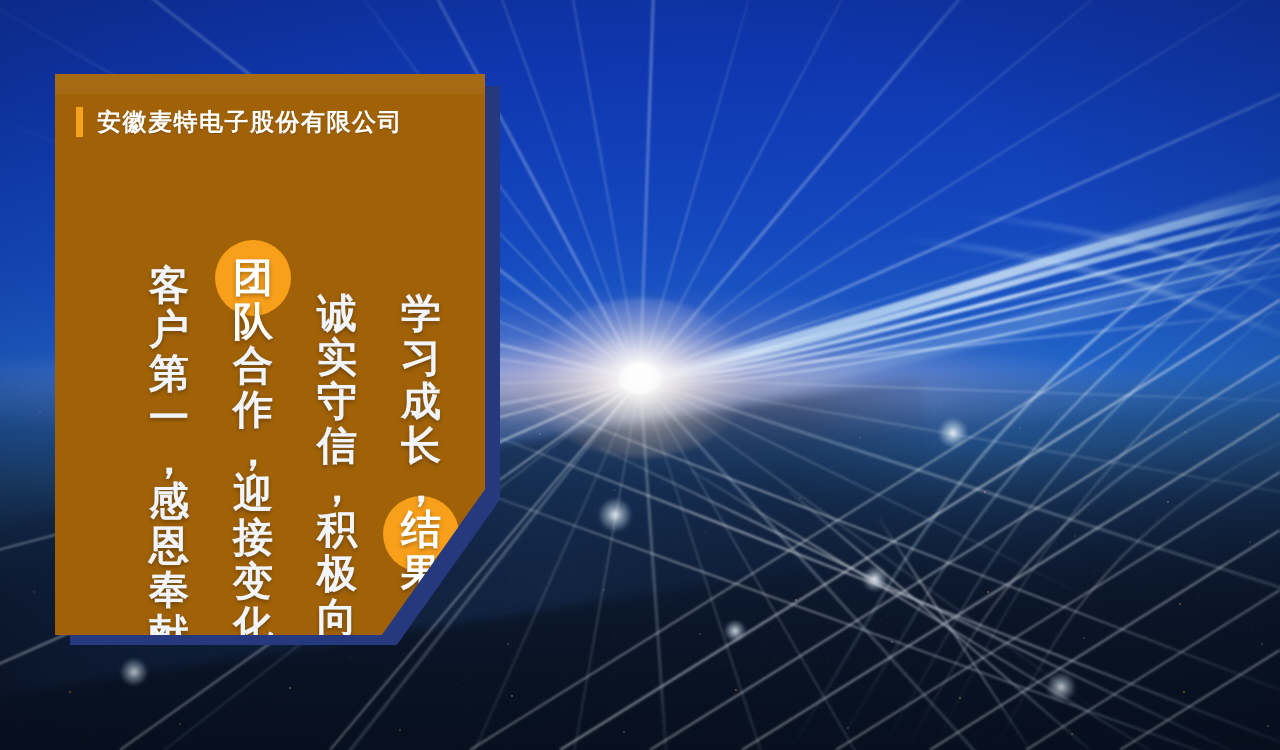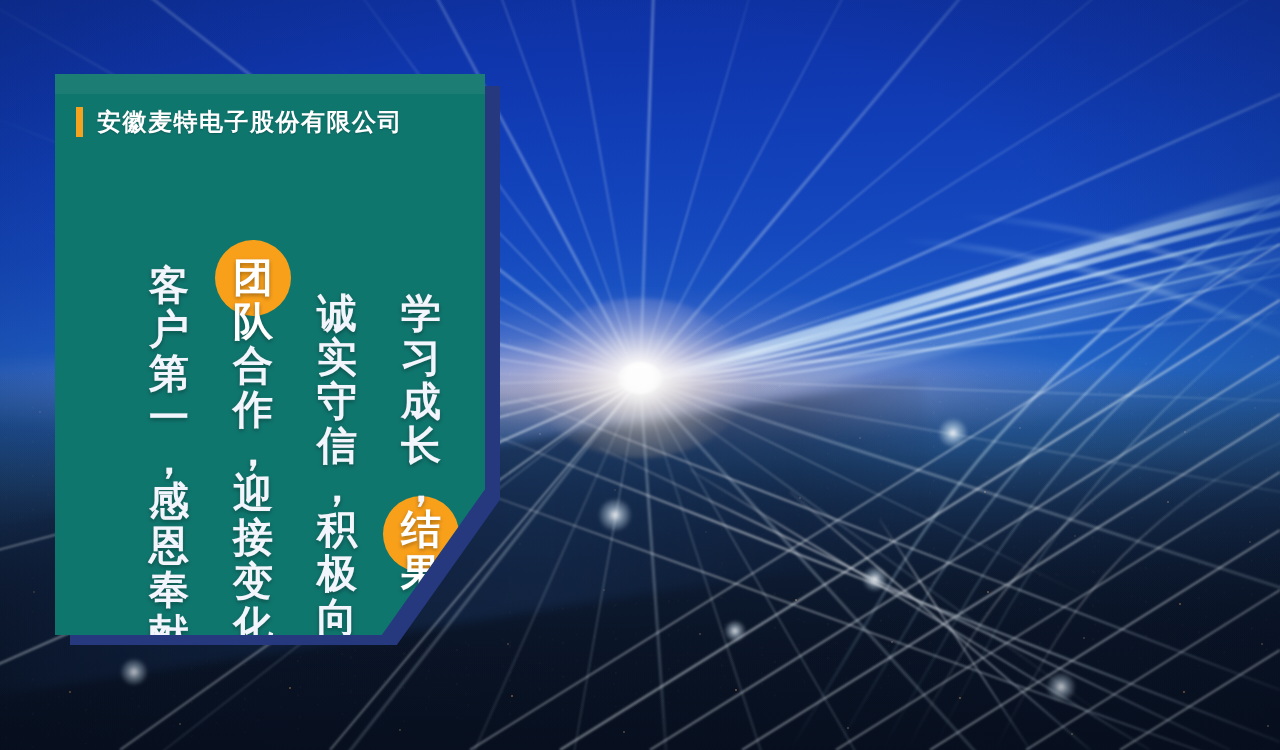--- a/index.html
+++ b/index.html
@@ -249,21 +249,21 @@
     position:absolute;
     left:70px; top:86px;
     width:430px; height:559px;
     background:#26397f;
     clip-path:polygon(0 0, 100% 0, 100% 74%, 76% 100%, 0 100%);
   }
   .panel {
     position:absolute;
     left:55px; top:74px;
     width:430px; height:561px;
-    background:#0f766e;
+    background:#a16207;
     clip-path:polygon(0 0, 100% 0, 100% 74%, 76% 100%, 0 100%);
   }
   
   .panel-topband {
     position:absolute;
     left:0; top:0; width:100%; height:20px;
     background:rgba(255,255,255,0.055);
   }
 
   

